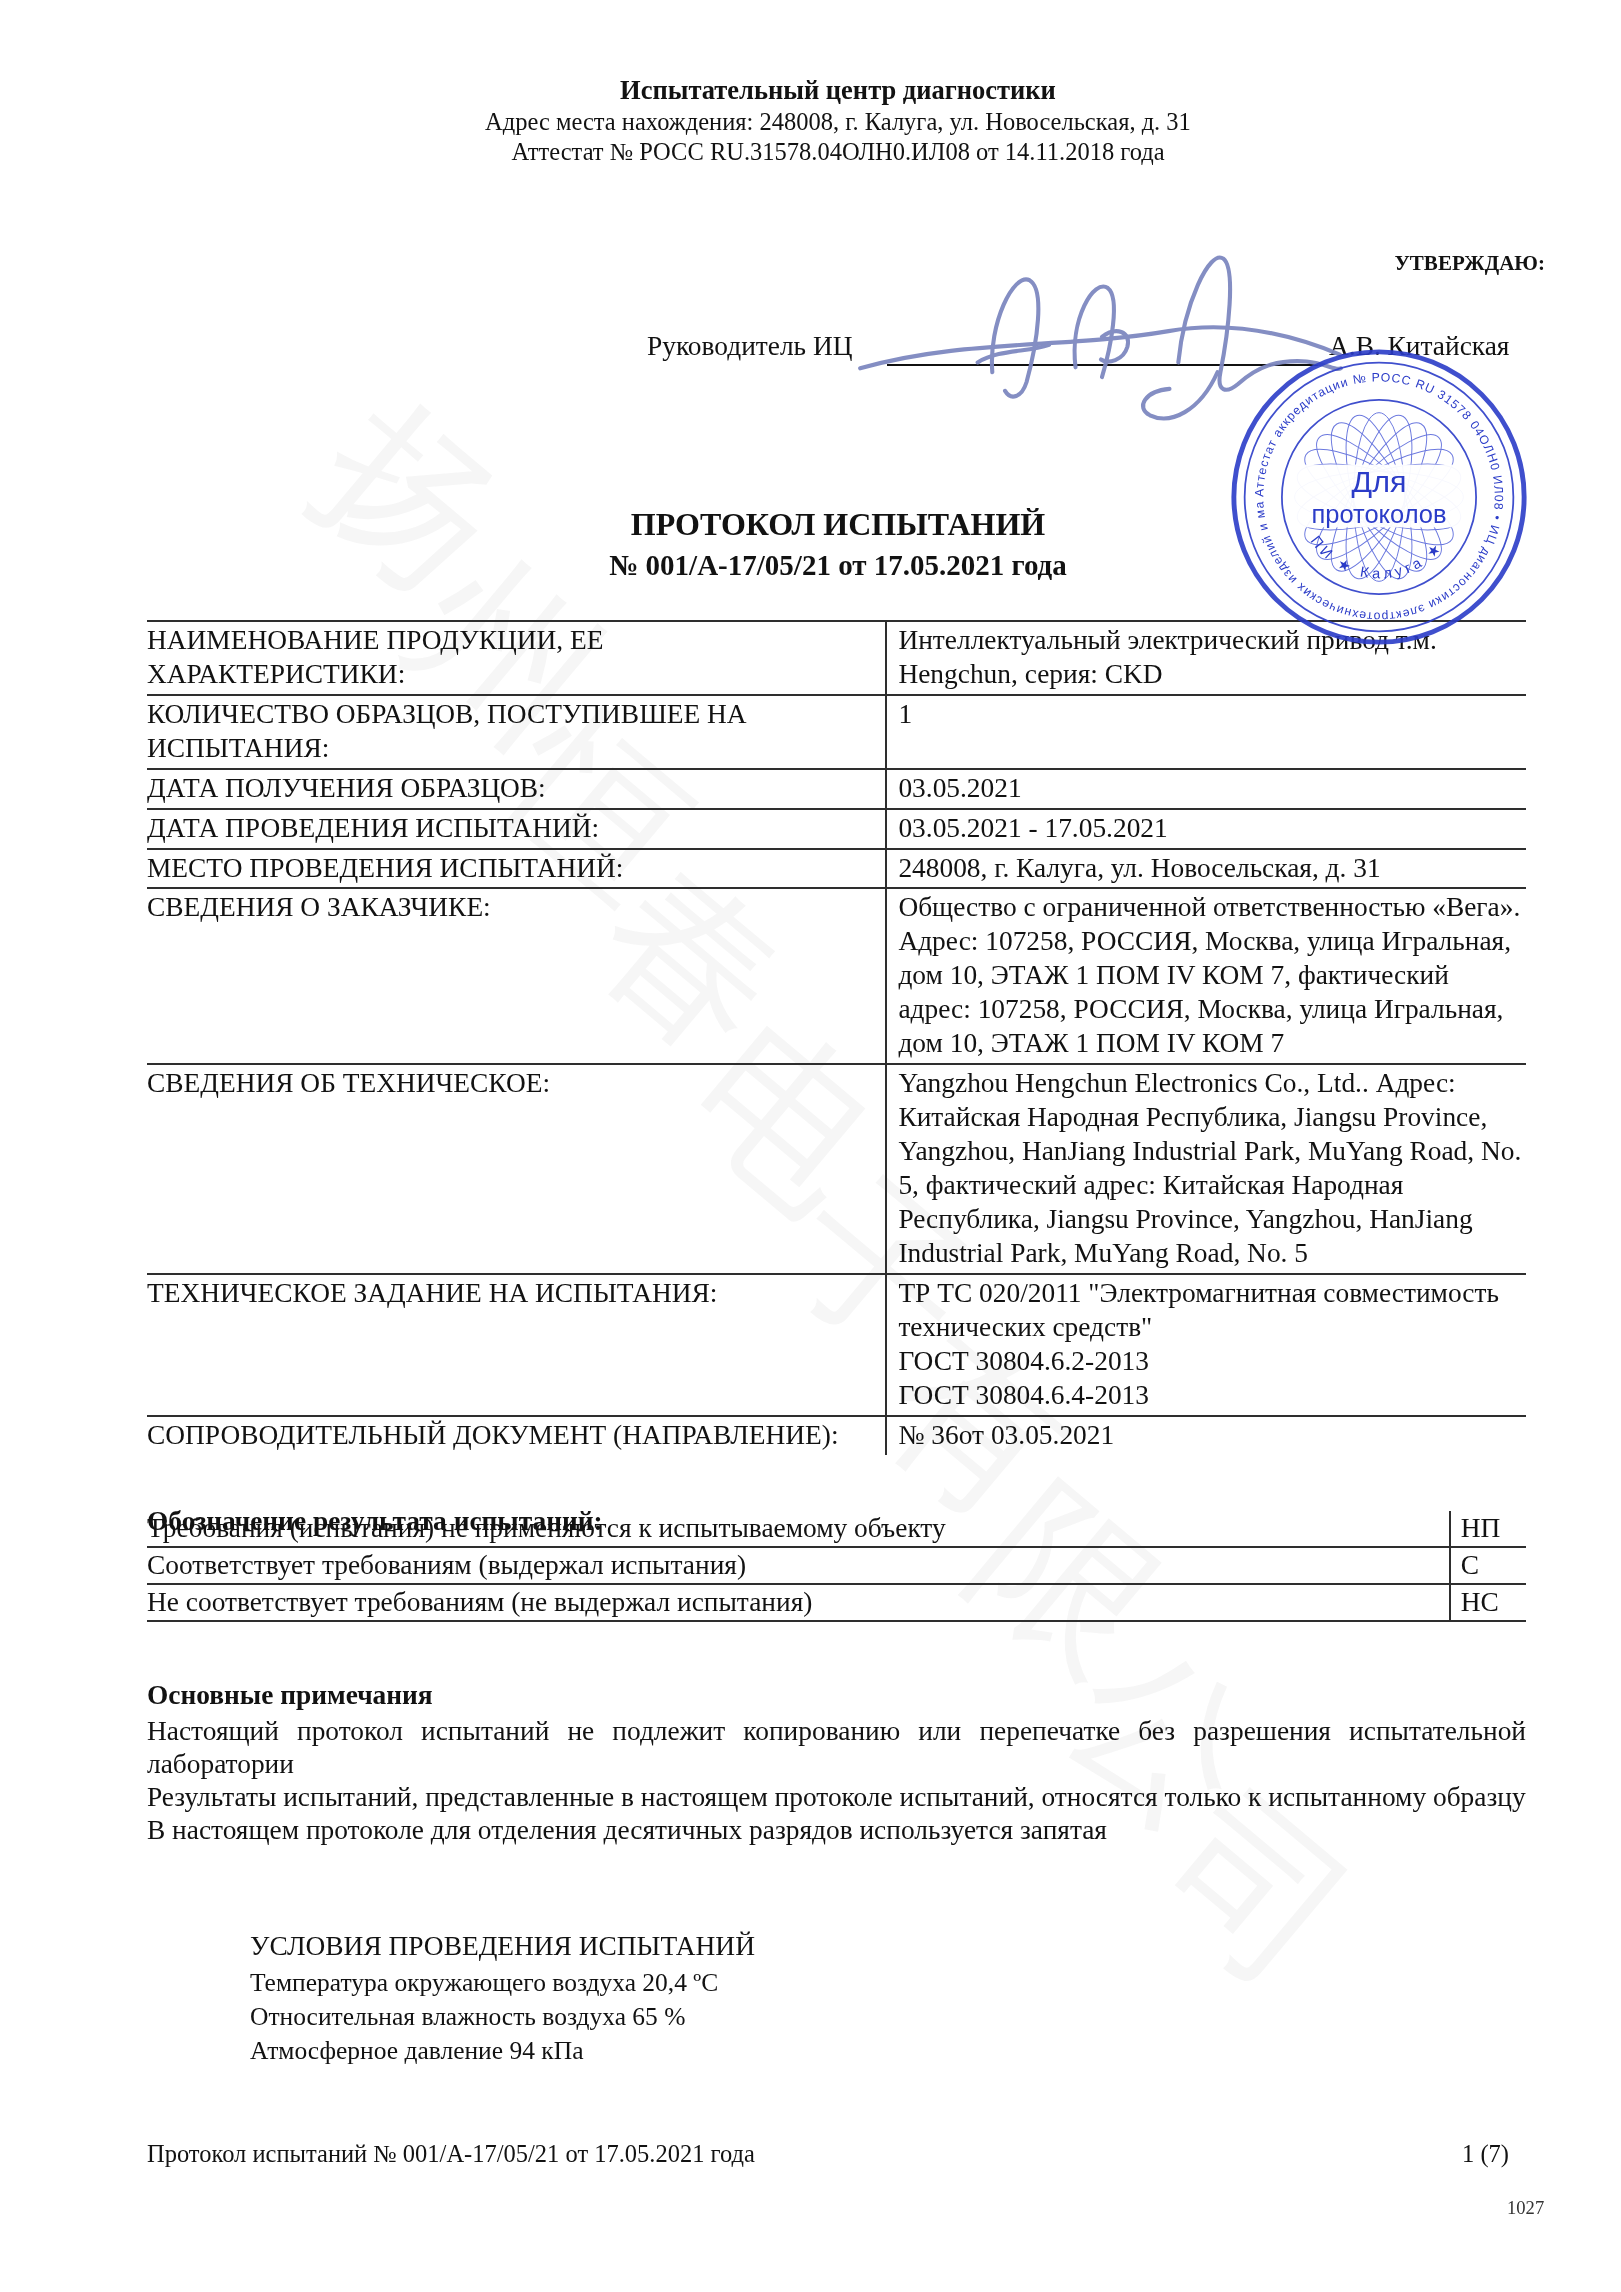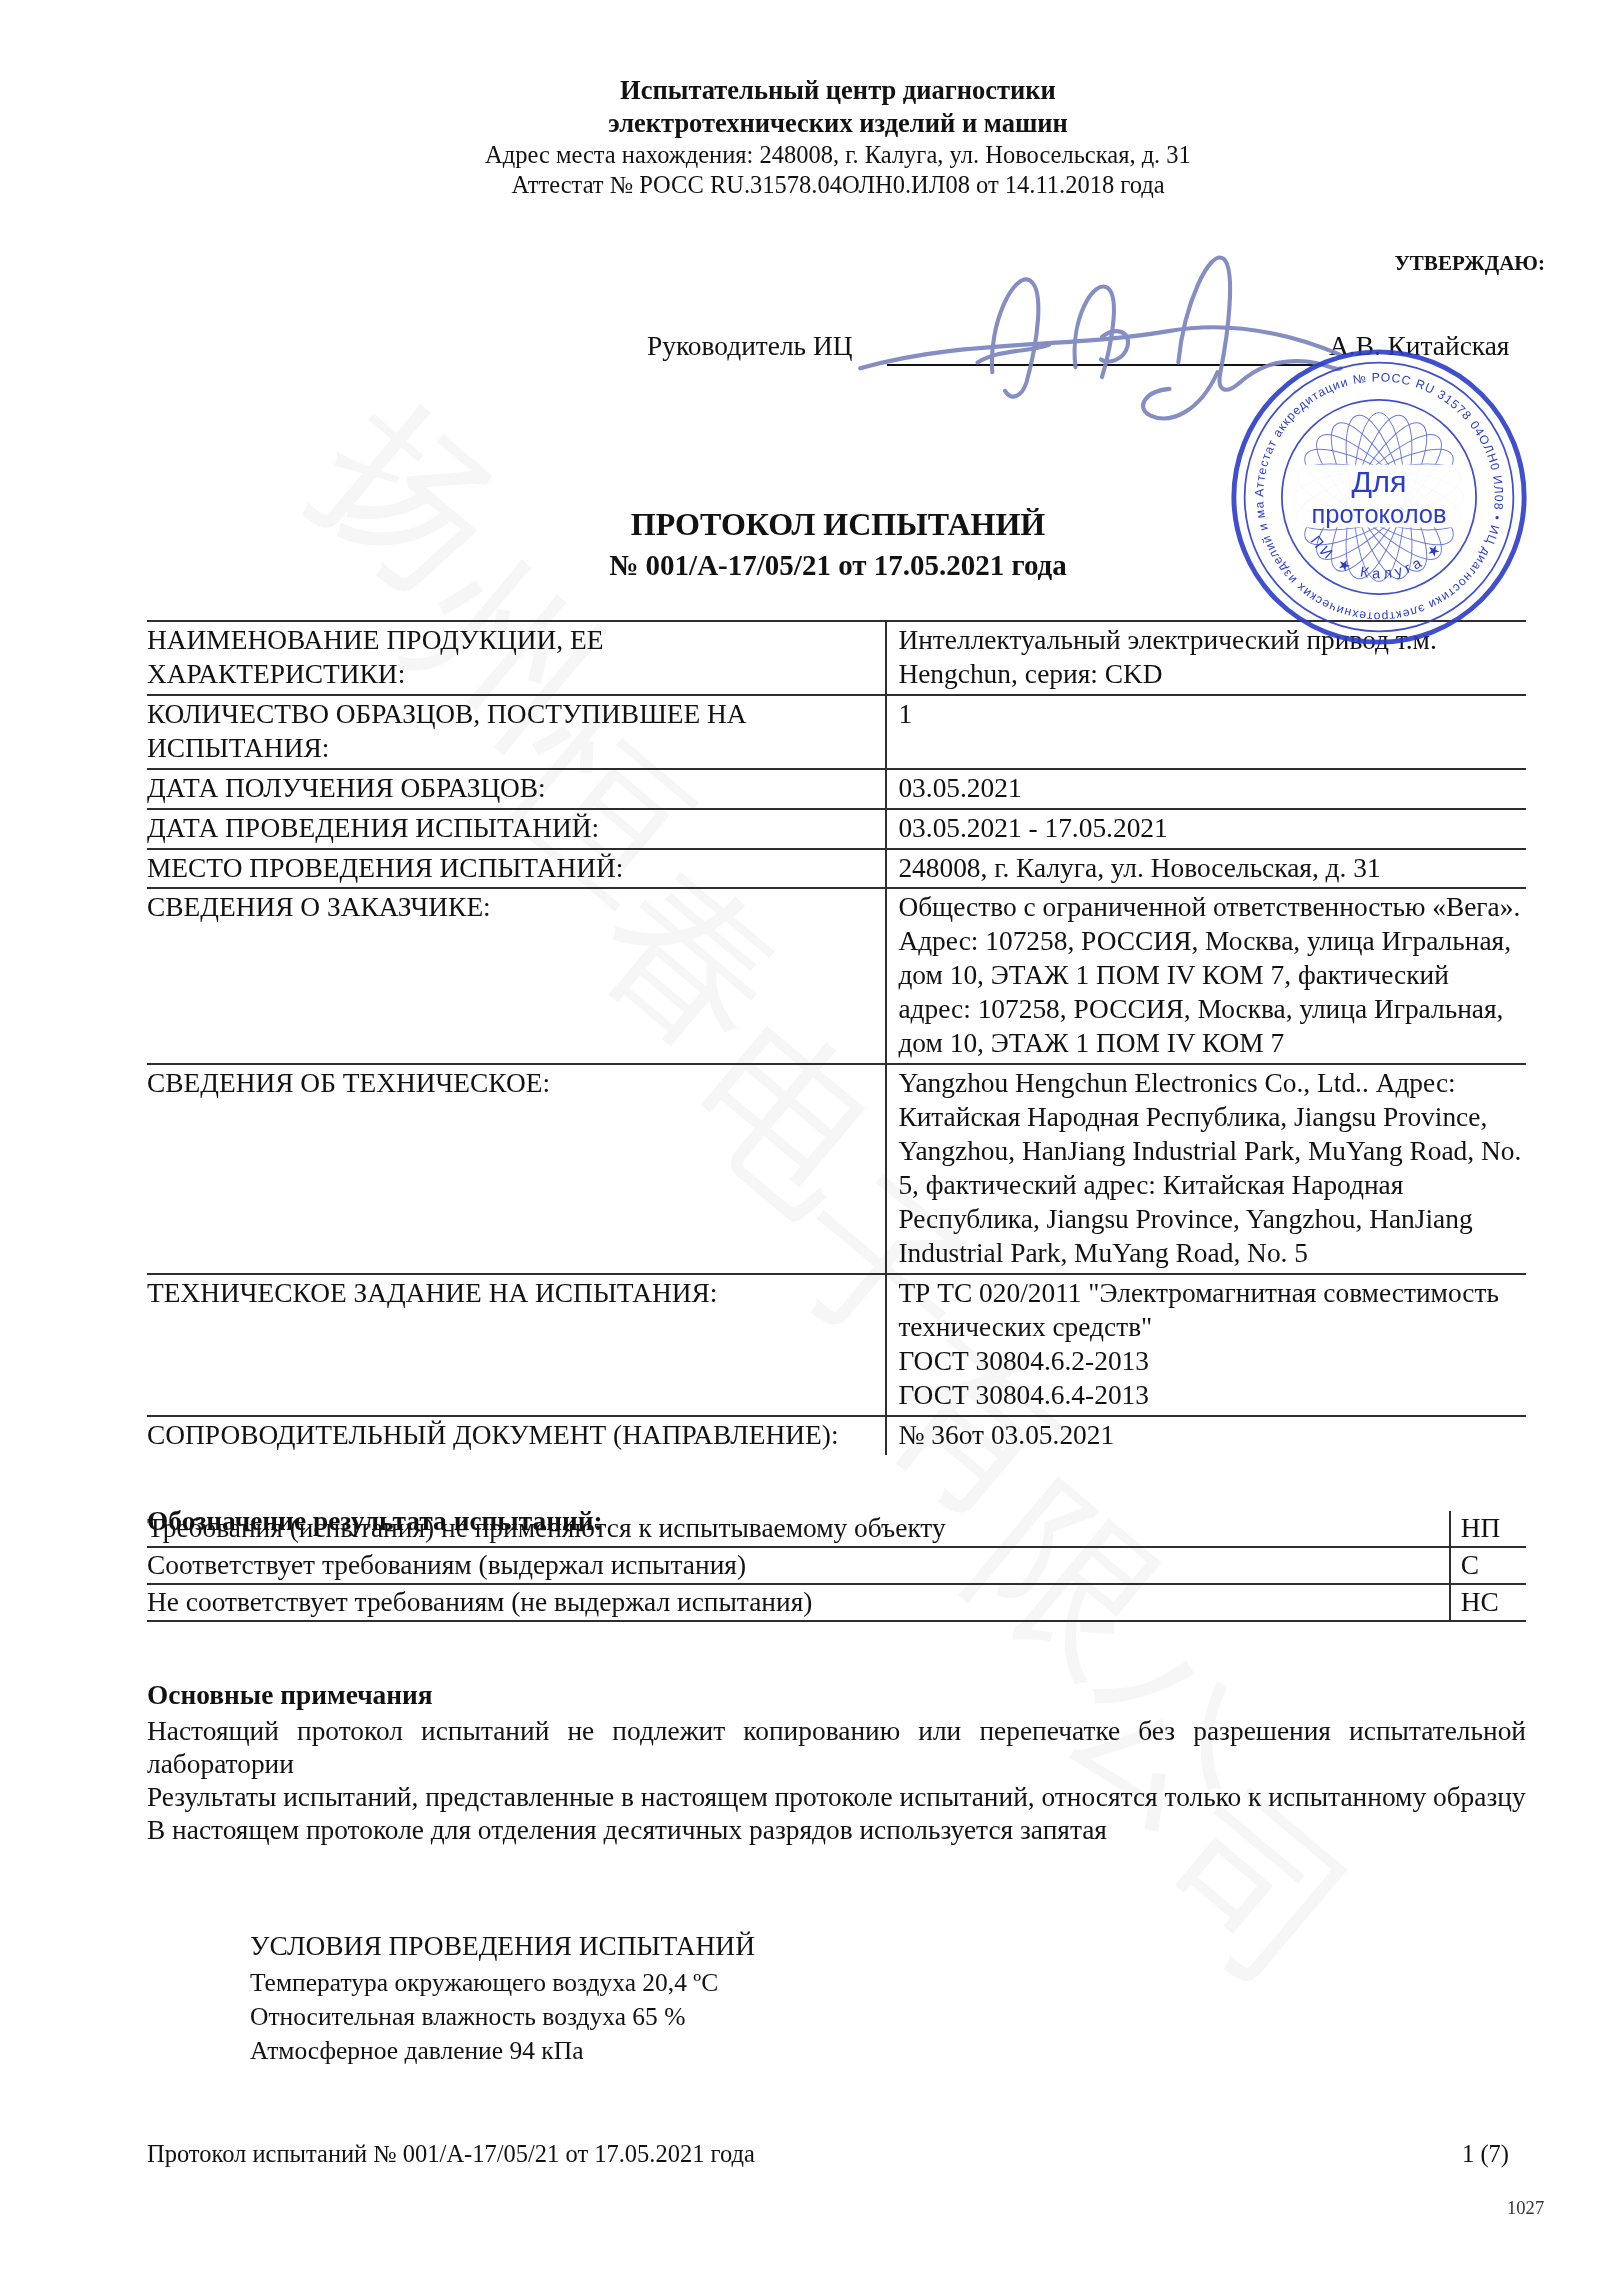--- a/index.html
+++ b/index.html
@@ -78,21 +78,20 @@
       <span class="wm-char" style="left: 700px; top: 1031px;">电</span>
       <span class="wm-char" style="left: 794px; top: 1186px;">子</span>
       <span class="wm-char" style="left: 888px; top: 1341px;">有</span>
       <span class="wm-char" style="left: 982px; top: 1496px;">限</span>
       <span class="wm-char" style="left: 1076px; top: 1651px;">公</span>
       <span class="wm-char" style="left: 1170px; top: 1805px;">司</span>
     </div>
 
   <div class="org">
     <div class="org1 b">Испытательный центр диагностики</div>
-    <div class="org1 b">электротехнических изделий и машин</div>
     <div class="org2">Адрес места нахождения: 248008, г. Калуга, ул. Новосельская, д. 31</div>
     <div class="org2">Аттестат № РОСС RU.31578.04ОЛН0.ИЛ08 от 14.11.2018 года</div>
   </div>
 
   <div class="approve b">УТВЕРЖДАЮ:</div>
   <div class="role">Руководитель ИЦ</div>
   <div class="sigline"></div>
   <div class="approver">А.В. Китайская</div>
 
   <svg class="signature" width="510" height="186" viewBox="0 0 520 190">

